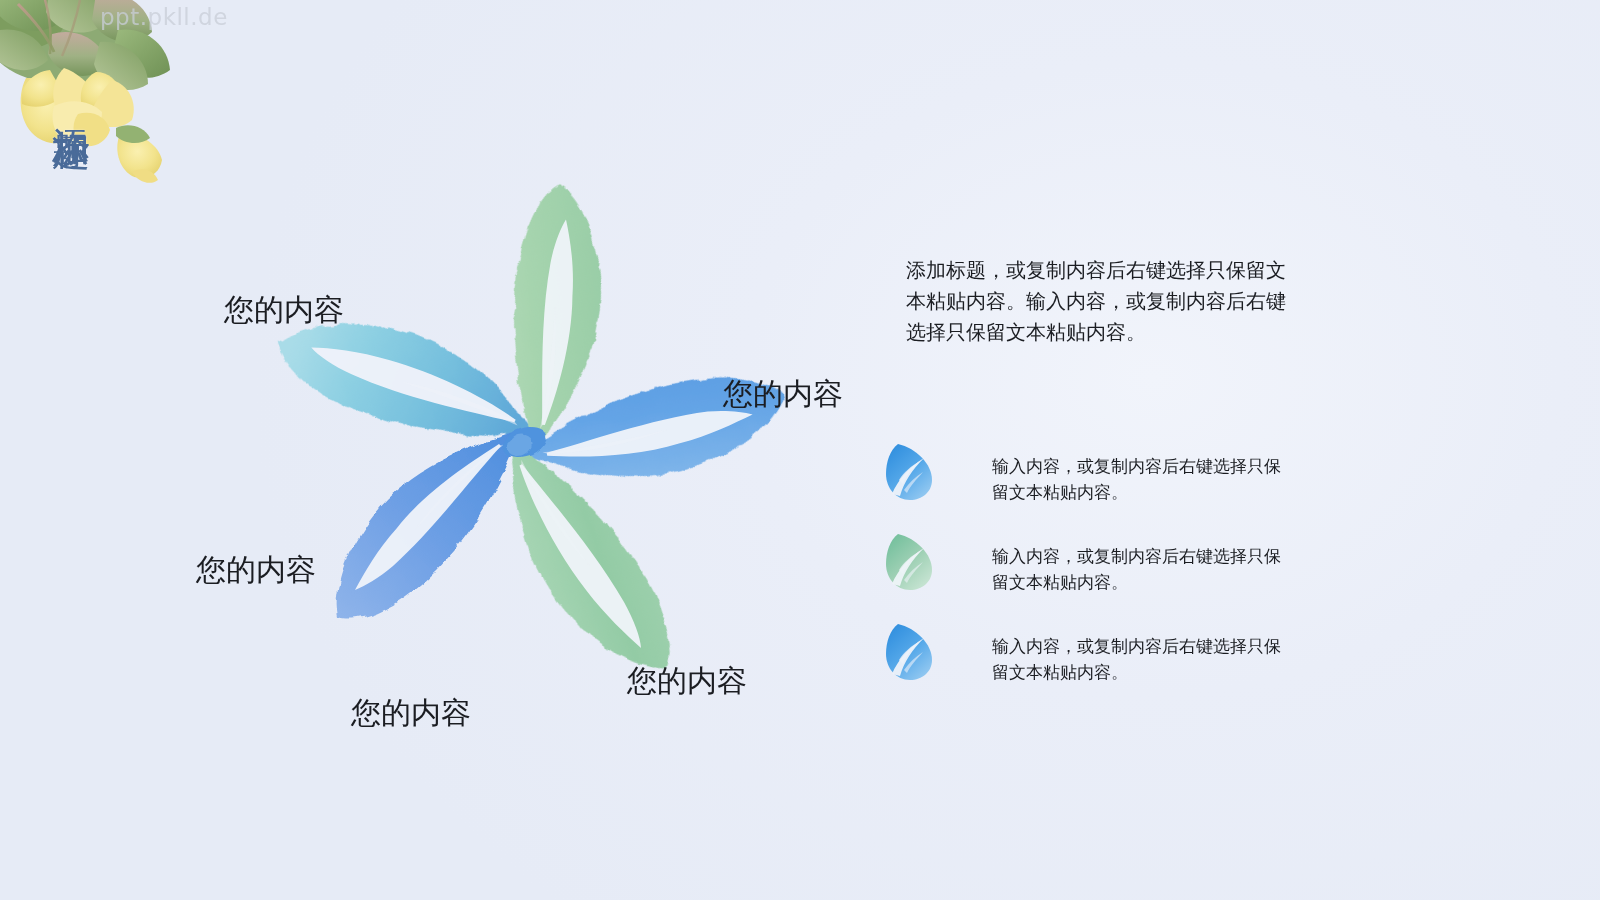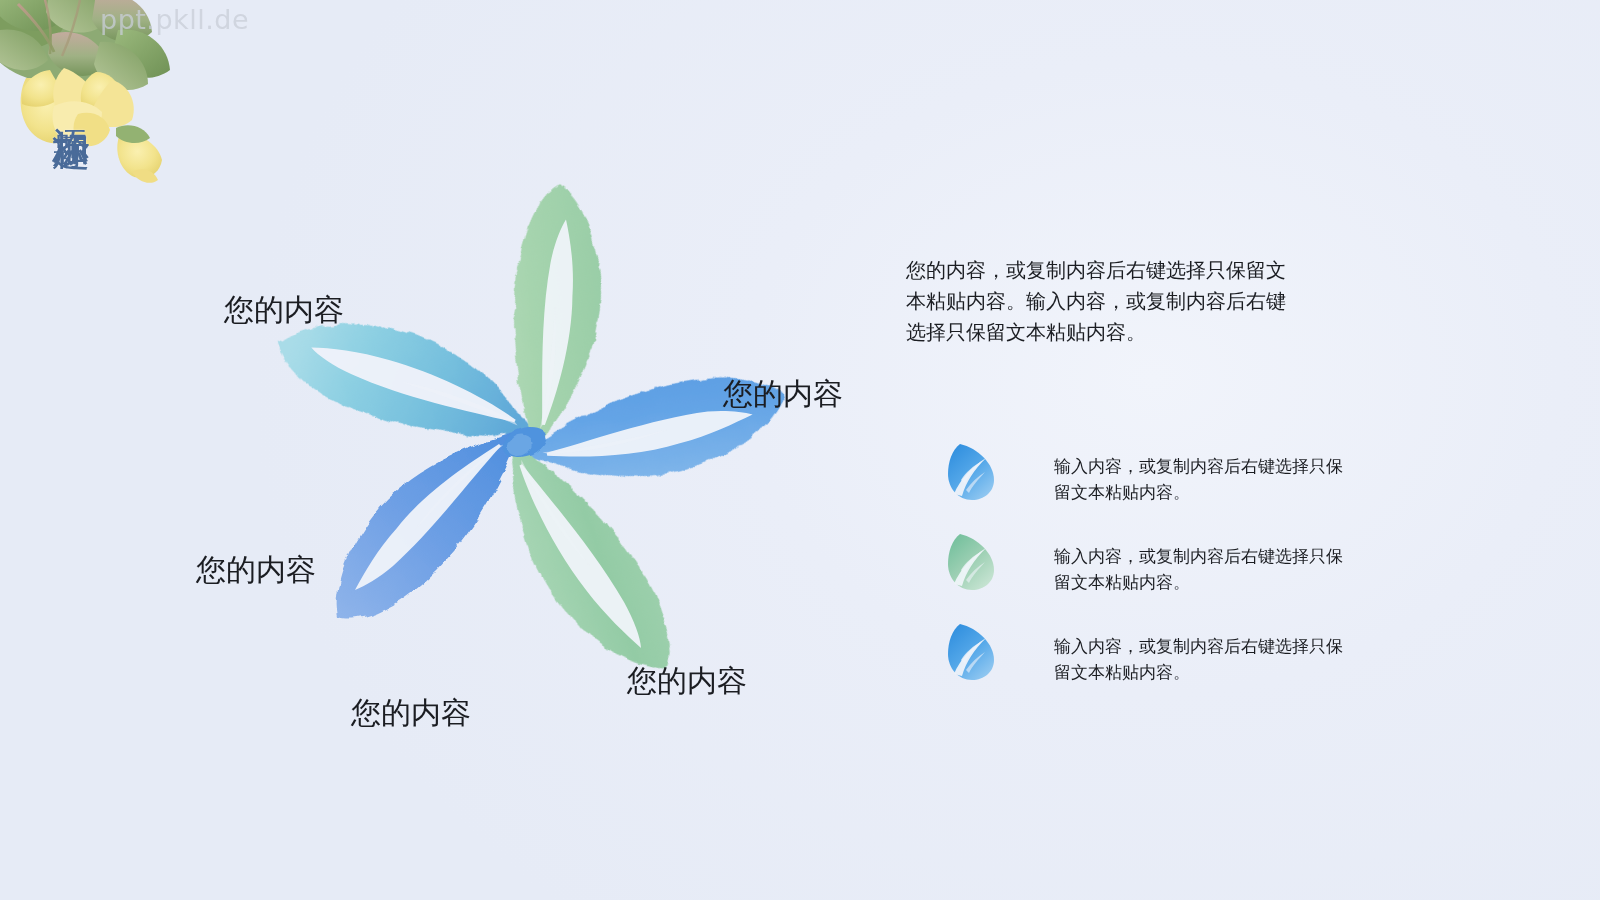--- a/index.html
+++ b/index.html
@@ -18,21 +18,21 @@
       linear-gradient(135deg, #e9edf7 0%, #e9edf8 40%, #e8ecf7 100%);
     font-family: "Liberation Sans", "DejaVu Sans", sans-serif;
     -webkit-font-smoothing: antialiased;
   }
 
   
   #watermark {
     position: absolute;
     left: 100px;
     top: 4px;
-    font-size: 27px;
+    font-size: 23px;
     letter-spacing: 0.5px;
     color: #c9ced8;
     opacity: .75;
     font-family: "DejaVu Sans", sans-serif;
     user-select: none;
     pointer-events: none;
     z-index: 9;
   }
 
   
@@ -110,21 +110,21 @@
     line-height: 1.55;
     color: #1b1d22;
     margin: 0;
     width: 398px;
     font-family: "DejaVu Sans", "Liberation Sans", sans-serif;
   }
 
   
   #bullet-list {
     position: absolute;
-    left: 936px;
+    left: 874px;
     top: 440px;
     width: 410px;
     z-index: 5;
   }
   .bullet-item {
     display: flex;
     align-items: flex-start;
     margin-bottom: 24px;
     min-height: 66px;
   }
@@ -374,21 +374,21 @@
     </svg>
   </div>
 
   <div class="diagram-label" id="label-1">您的内容</div>
   <div class="diagram-label" id="label-2">您的内容</div>
   <div class="diagram-label" id="label-3">您的内容</div>
   <div class="diagram-label" id="label-4">您的内容</div>
   <div class="diagram-label" id="label-5">您的内容</div>
 
   <div id="content-panel">
-    <div id="panel-paragraph">您的内容，或复制内容后右键选择只保留文本粘贴内容。输入内容，或复制内容后右键选择只保留文本粘贴内容。</div>
+    <div id="panel-paragraph">添加标题，或复制内容后右键选择只保留文本粘贴内容。输入内容，或复制内容后右键选择只保留文本粘贴内容。</div>
   </div>
 
   <div id="bullet-list">
 
     <div class="bullet-item">
       <div class="bullet-icon">
         <svg viewBox="0 0 56 62">
           <defs>
             <linearGradient id="bi1" x1="0.15" y1="0" x2="0.9" y2="1">
               <stop offset="0%" stop-color="#2f8ede"></stop>

